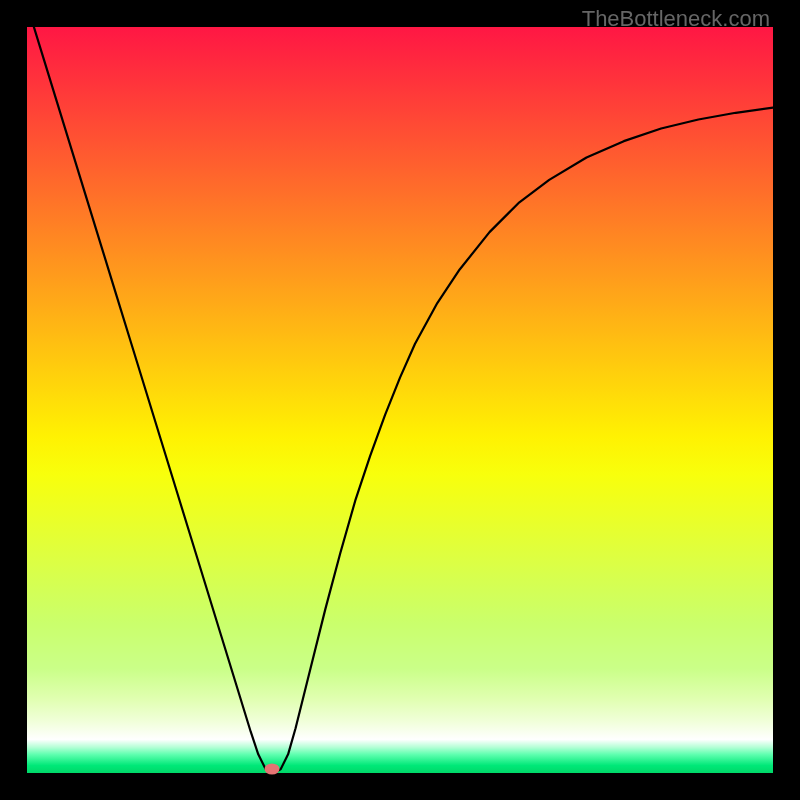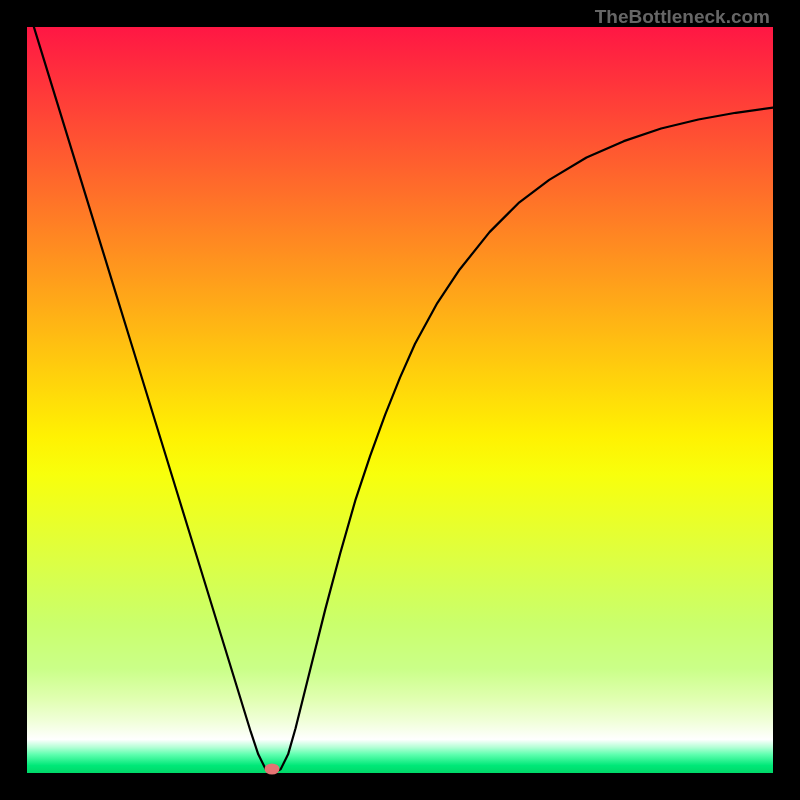--- a/index.html
+++ b/index.html
@@ -39,22 +39,22 @@
       #00e878 99%,
       #00d868 100%
     );
   }
   
   .watermark {
     position: absolute;
     top: 6px;
     right: 30px;
     color: #666;
-    font-size: 19px;
-    font-weight: bold;
+    font-size: 22px;
+    font-weight: normal;
     z-index: 10;
   }
   
   .curve-layer {
     position: absolute;
     left: 27px;
     top: 27px;
     width: 746px;
     height: 746px;
     pointer-events: none;

